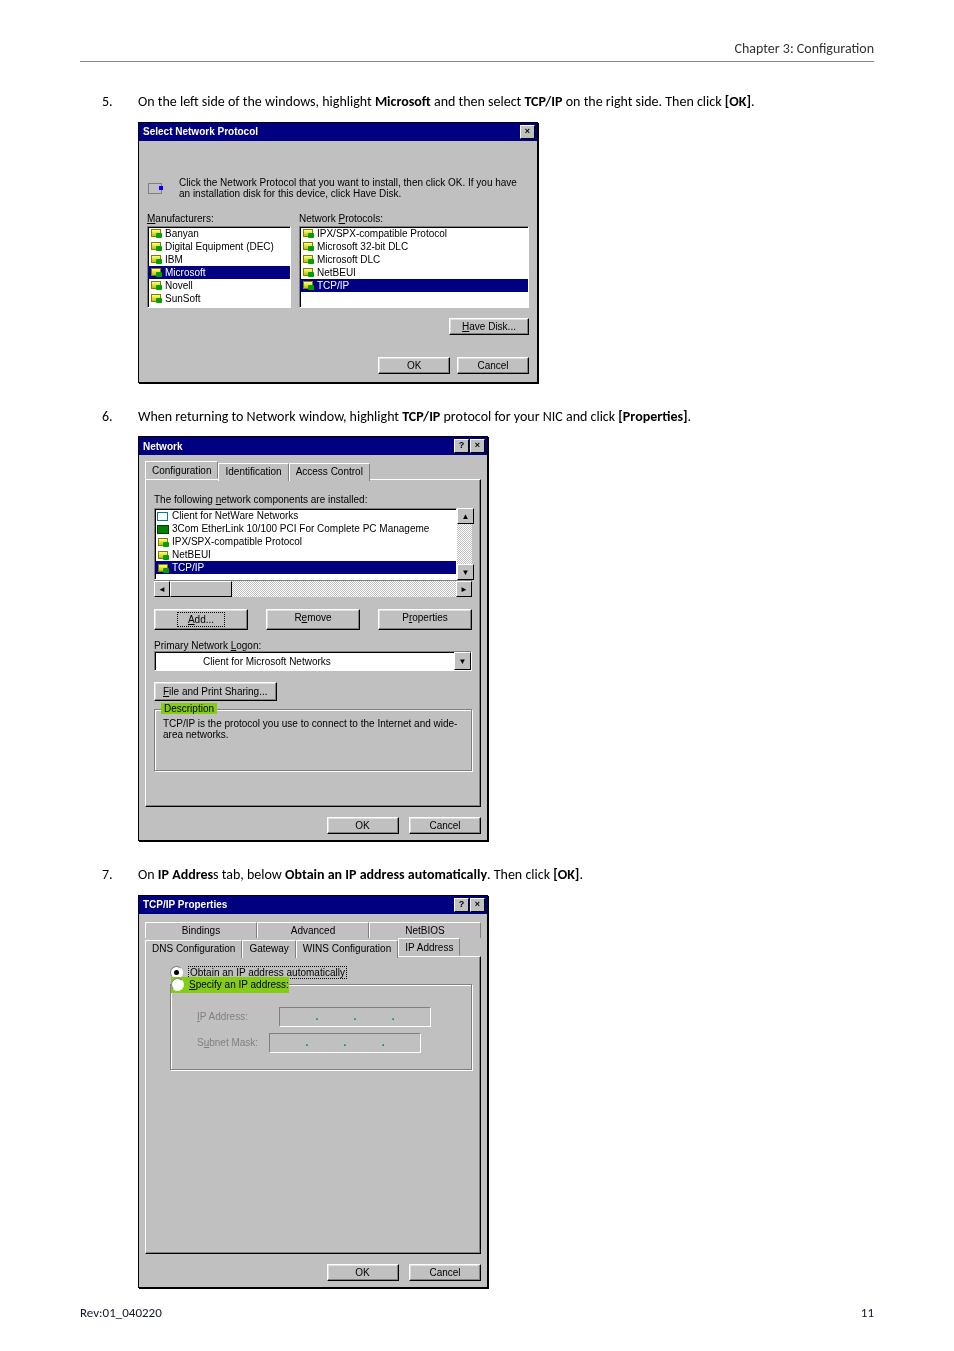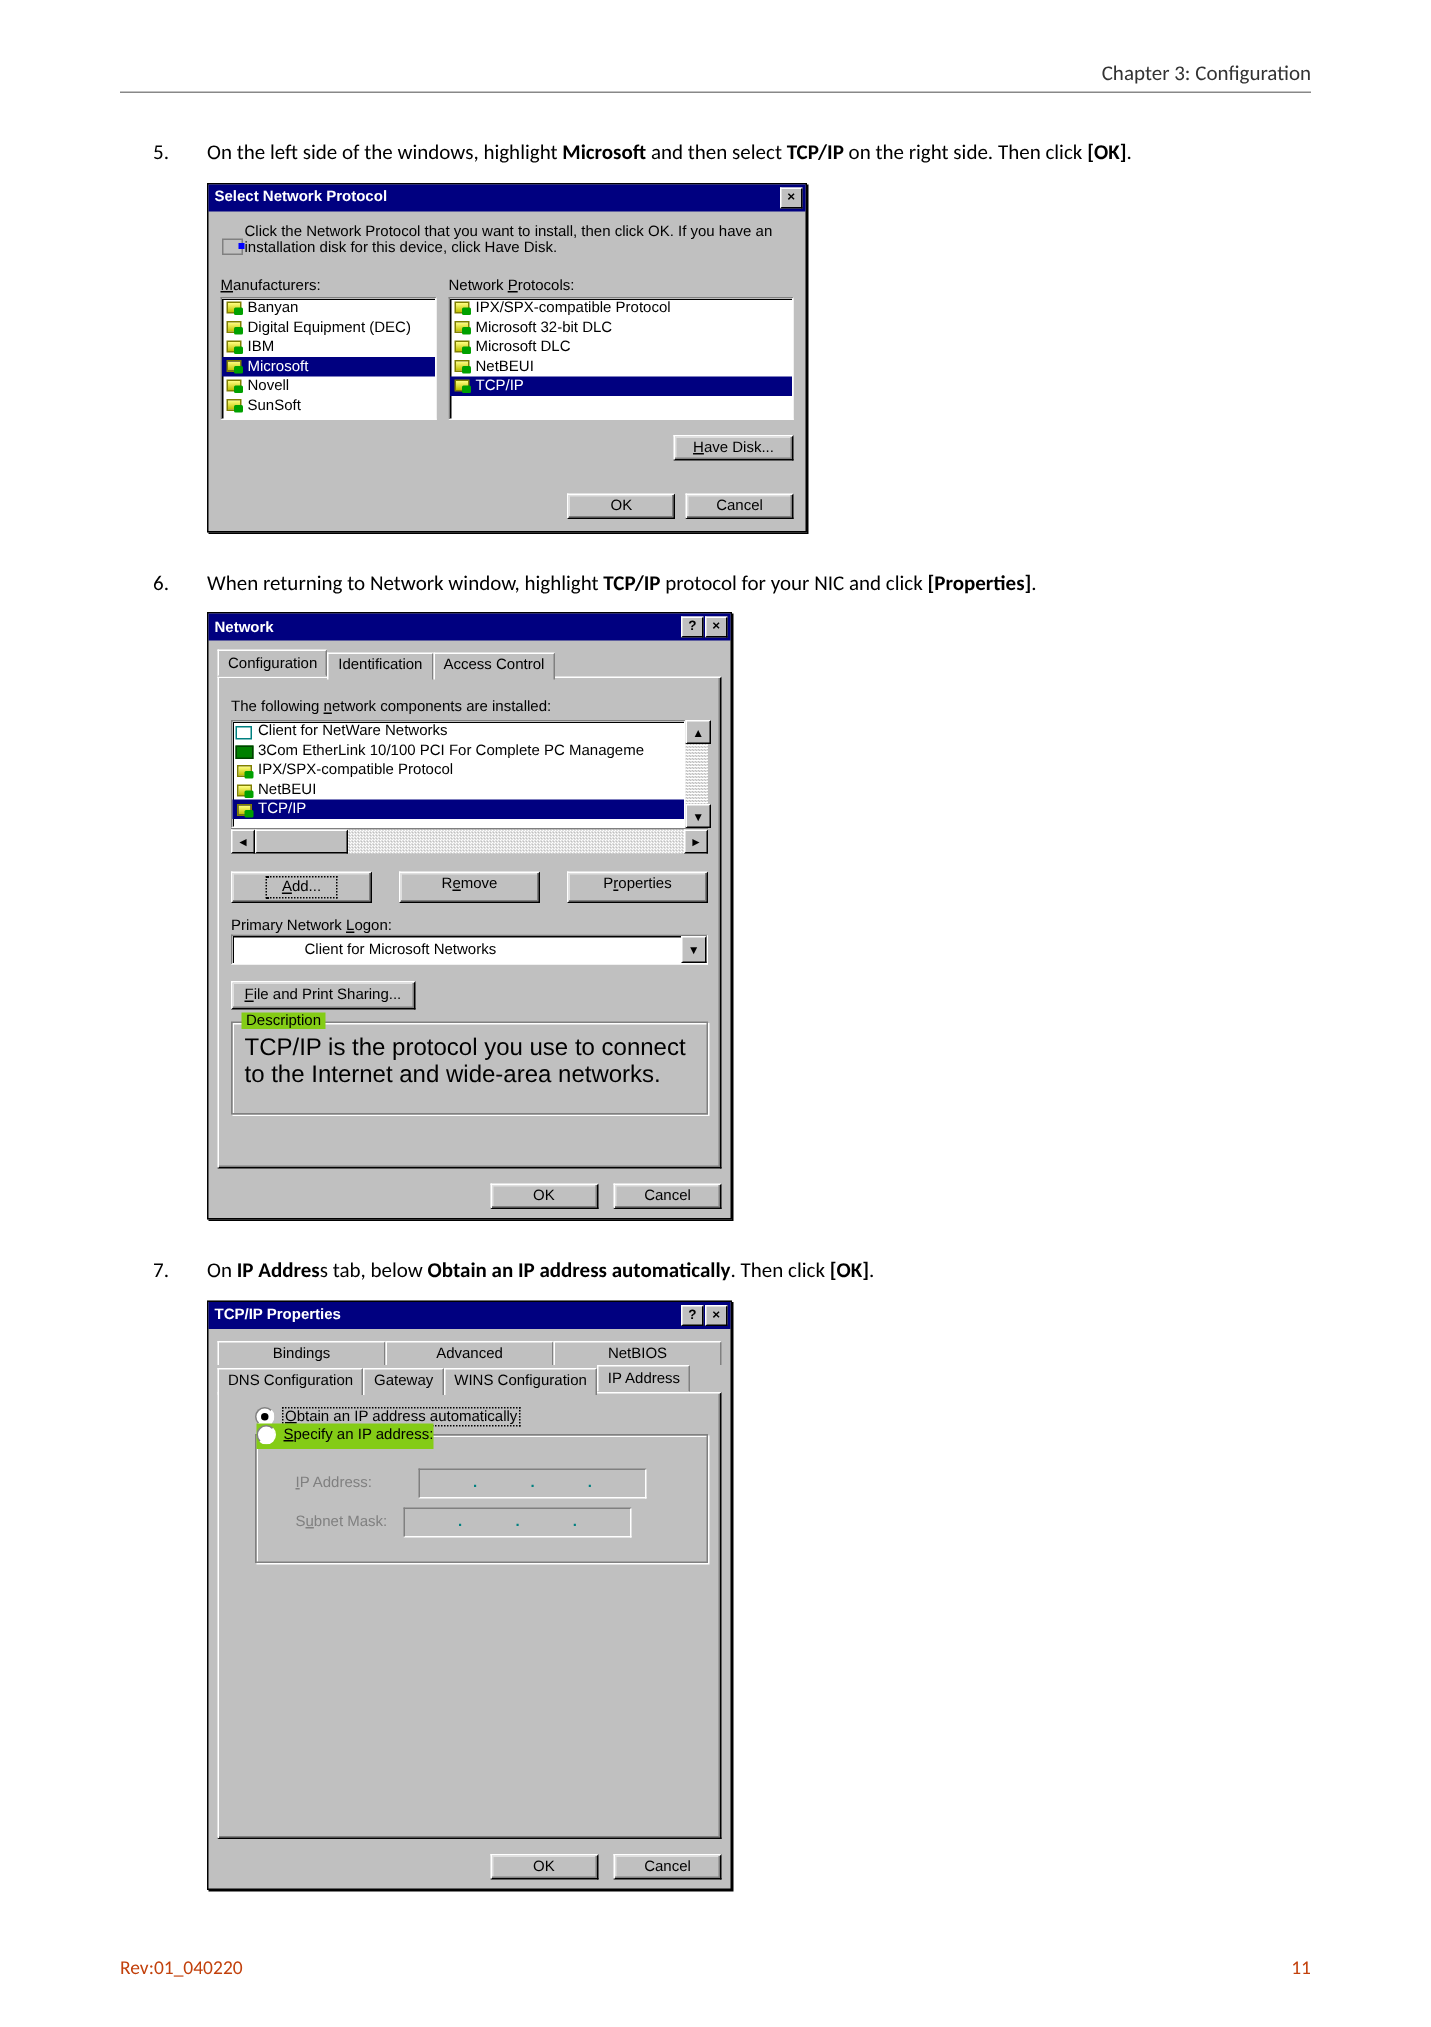--- a/index.html
+++ b/index.html
@@ -263,21 +263,21 @@
     border-right:1px solid #000; border-bottom:1px solid #000;
   }
   .footer {
     position: absolute;
     bottom: 20px;
     left: 80px;
     right: 80px;
     display: flex;
     justify-content: space-between;
     font-size: 13px;
-    color: #c2410c;
+    color: #0f172a;
   }
   .dotted-focus {
     border: 1px dotted #000;
     padding: 0 1px;
     display: inline-block;
   }
 </style>
 </head>
 <body>
 
@@ -292,21 +292,21 @@
   </div>
 
   <div class="dialog" style="width:398px;">
     <div class="titlebar">
       <span>Select Network Protocol</span>
       <div class="titlebar-btns">
         <div class="tbar-btn">×</div>
       </div>
     </div>
     <div class="dlg-body">
-      <div style="display:flex; gap:0; align-items:flex-end; margin-bottom:14px;">
+      <div style="display:flex; gap:16px; align-items:center; margin-bottom:14px;margin-top:28px;">
         <span class="card-icon"></span>
         <div style="flex:1; font-size:10px;">Click the Network Protocol that you want to install, then click OK. If you have an installation disk for this device, click Have Disk.</div>
       </div>
       <div style="display:flex; gap:8px;">
         <div style="flex:0 0 144px;">
           <div style="font-size:10px; margin-bottom:2px;"><span style="text-decoration:underline;">M</span><span>anufacturers:</span></div>
           <div class="sunken-list" style="height:80px;" id="manu-list">
               <div class="list-item">
                 <span class="proto-icon"></span>
                 <span>Banyan</span>
@@ -439,21 +439,21 @@
           <div class="combo-text">Client for Microsoft Networks</div>
           <div class="combo-arrow">▼</div>
         </div>
 
         <div style="margin-top:10px;">
           <span class="win-btn" style="padding:3px 8px;"><span style="text-decoration:underline;">F</span>ile and Print Sharing...</span>
         </div>
 
         <div class="groupbox" style="min-height:44px;">
           <div class="groupbox-title">Description</div>
-          <div style="font-size:16px;">TCP/IP is the protocol you use to connect to the Internet and wide-area networks.</div>
+          <div style="font-size:10px;">TCP/IP is the protocol you use to connect to the Internet and wide-area networks.</div>
         </div>
       </div>
       <div style="text-align:right; margin-top:8px;">
         <span class="win-btn" style="width:62px;">OK</span>
         <span class="win-btn" style="width:62px; margin-left:6px;">Cancel</span>
       </div>
     </div>
   </div>
 
   <div class="step">

